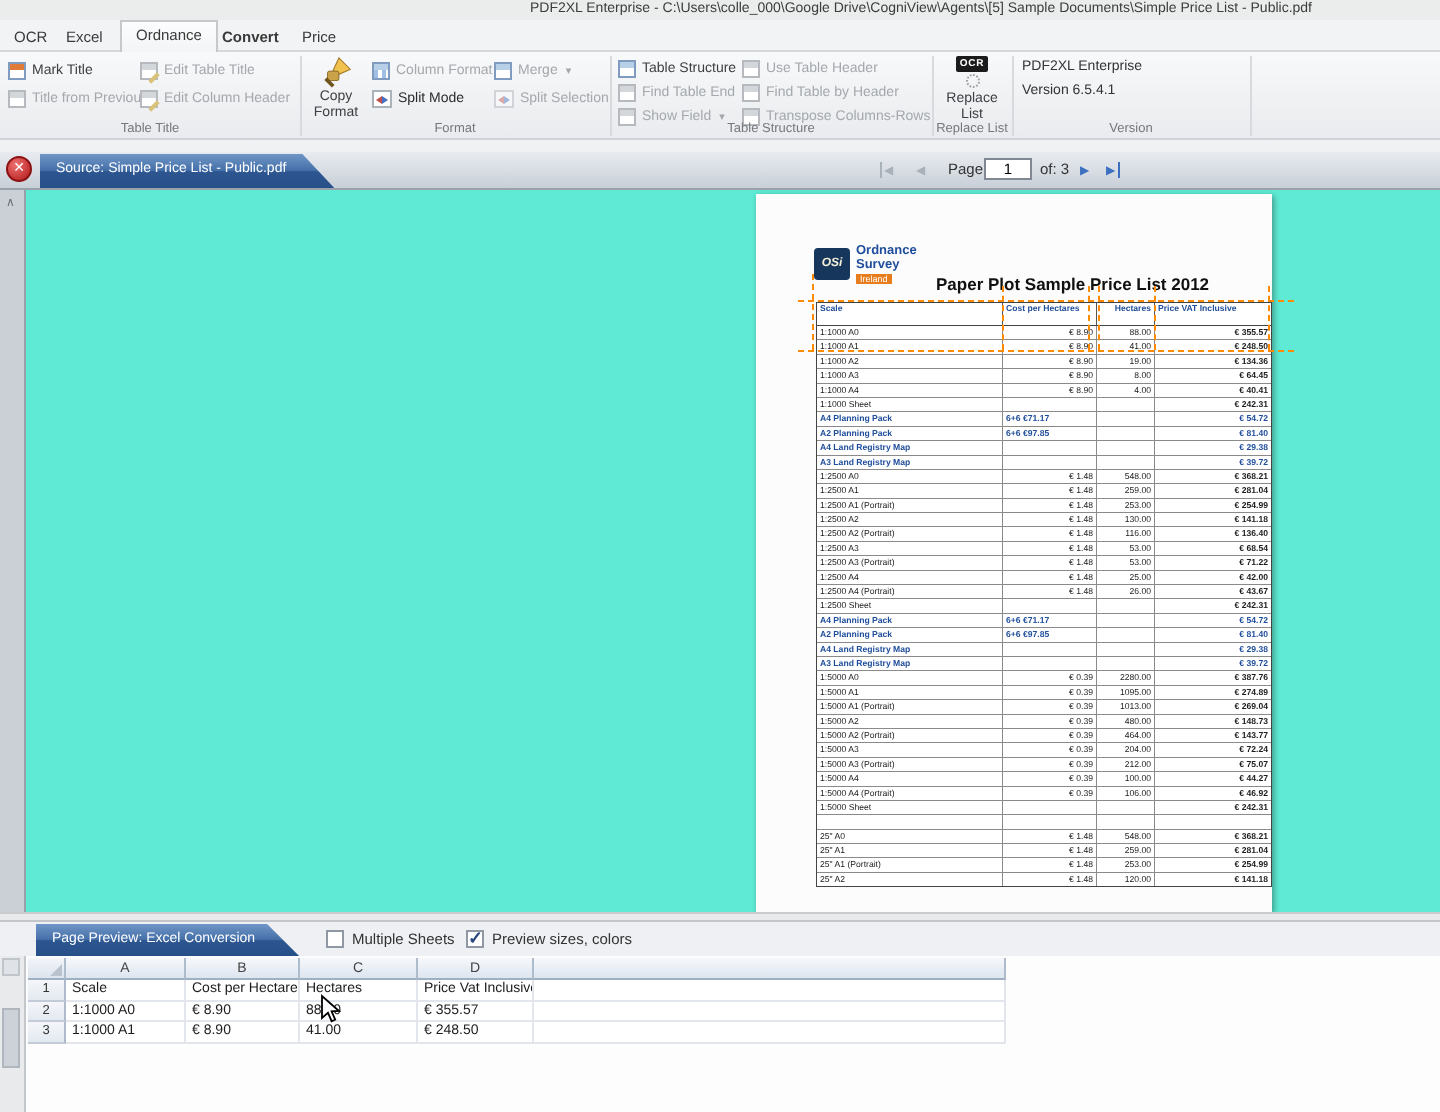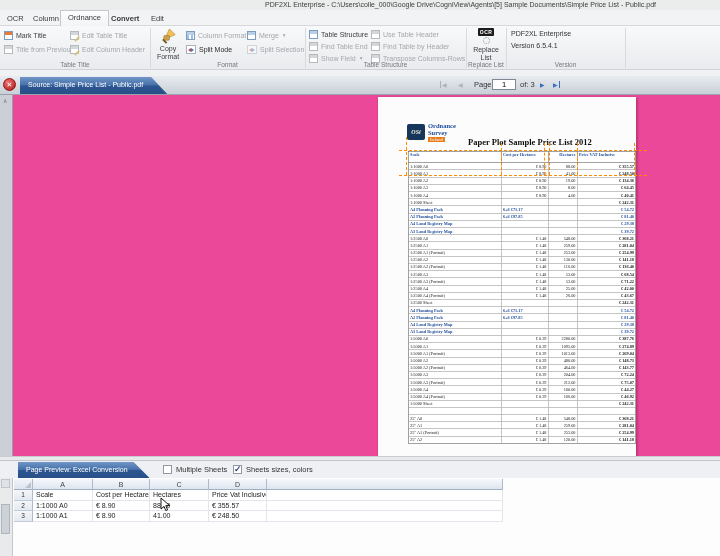--- a/index.html
+++ b/index.html
@@ -52,21 +52,21 @@
   .pnav span{position:absolute;font-size:7.5px;color:#333;top:4px;white-space:nowrap;}
   .nav{font-size:6px !important;top:5px !important;cursor:pointer;}
   .navg{color:#3a70bd !important;}
   .navd{color:#a9b1ba !important;}
   .nav.first{border-left:1.5px solid currentColor;padding-left:1px;}
   .nav.last{border-right:1.5px solid currentColor;padding-right:1px;}
   .pginput{position:absolute;left:492px;top:3px;width:24px;height:11px;border:1px solid #7f8893;background:#fff;
     font-size:7.5px;text-align:center;font-family:"Liberation Sans",sans-serif;padding:0;box-sizing:border-box;}
 
   
-  .docarea{left:0;top:95px;width:720px;height:443px;background:#ec4899;overflow:hidden;font-family:Liberation Serif, serif;}
+  .docarea{left:0;top:95px;width:720px;height:443px;background:#5eead4;overflow:hidden;}
   .docgutter{position:absolute;left:0;top:0;width:13px;height:361px;background:#cbd0d6;border-right:1px solid #9aa0a7;box-sizing:border-box;}
   .docgutter span{position:absolute;left:3px;top:2px;font-size:6px;color:#6b7076;}
   .page{position:absolute;left:378px;top:2px;width:258px;height:359px;background:#fcfcfd;box-shadow:1px 1px 3px rgba(0,0,0,.35);}
 
   .oslogo-badge{position:absolute;left:29px;top:27px;width:18px;height:16px;background:#16365c;border-radius:2px;
     color:#f5f0d8;font-size:6px;font-weight:bold;font-style:italic;line-height:16px;text-align:center;}
   .oslogo-text{position:absolute;left:50px;top:26px;font-size:6.5px;font-weight:bold;color:#1f4e9c;line-height:6.5px;}
   .oslogo-ireland{display:inline-block;background:#e87d1e;color:#fff;font-size:4.5px;font-weight:normal;line-height:5px;padding:0 2px;margin-top:1px;}
   .pdftitle{position:absolute;left:90px;top:40px;font-size:8.5px;font-weight:bold;color:#101010;white-space:nowrap;}
 
@@ -122,24 +122,24 @@
 </style>
 </head>
 <body>
 
 <div class="abs titlebar">
   <span>PDF2XL Enterprise - C:\Users\colle_000\Google Drive\CogniView\Agents\[5] Sample Documents\Simple Price List - Public.pdf</span>
 </div>
 
 <div class="abs tabstrip">
   <span class="rtab" style="left:0px;">OCR</span>
-  <span class="rtab" style="left:26px;">Column</span>
+  <span class="rtab" style="left:26px;">Excel</span>
   <span class="rtab active" style="left:60px;">Ordnance</span>
   <span class="rtab" style="left:104px;font-weight:bold;">Convert</span>
-  <span class="rtab" style="left:144px;">Edit</span>
+  <span class="rtab" style="left:144px;">Price</span>
 </div>
 
 <div class="abs ribbon">
 
   <div class="rbtn" style="left:4px;top:3px;">
     <span class="ico orange"></span>
     <span>Mark Title</span>
   </div>
   <div class="rbtn disabled" style="left:4px;top:17px;">
     <span class="ico gray"></span>
@@ -515,21 +515,21 @@
 </div>
 
 <div class="abs splitter"></div>
 
 <div class="abs bottom">
   <div class="headband">
     <div class="btab">Page Preview: Excel Conversion</div>
     <span class="cb" style="left:163px;top:4px;"></span>
     <span class="cblabel" style="left:176px;">Multiple Sheets</span>
     <span class="cb checked" style="left:233px;top:4px;"></span>
-    <span class="cblabel" style="left:246px;">Sheets sizes, colors</span>
+    <span class="cblabel" style="left:246px;">Preview sizes, colors</span>
   </div>
 
   <div class="lstrip">
     <div class="arrowbox"></div>
     <div class="thumb"></div>
   </div>
 
   <div class="xgrid">
     <div class="xhead">
       <div class="xcorner"></div>

